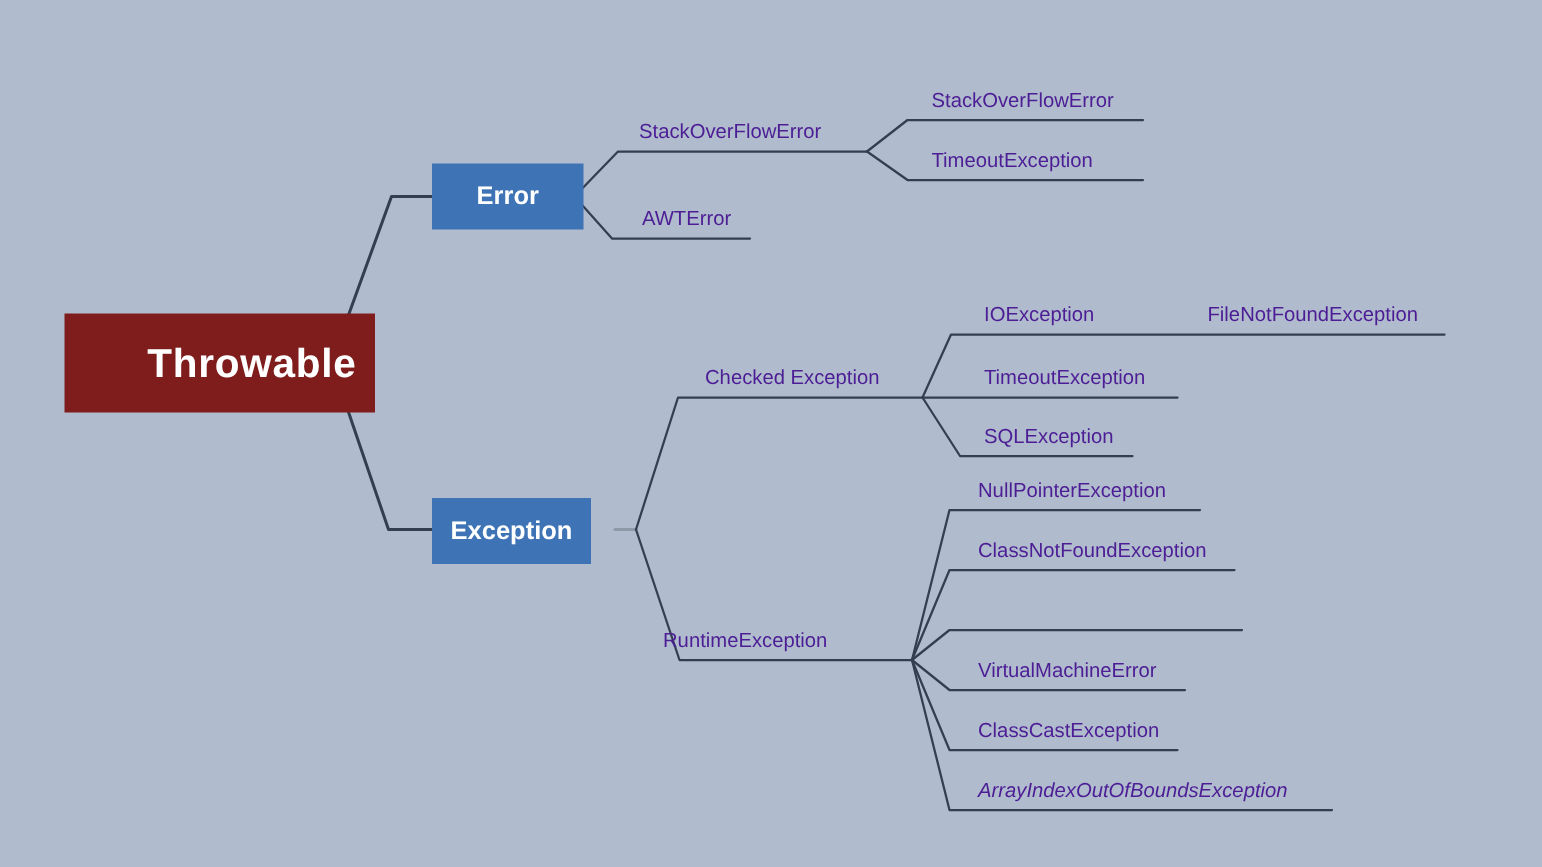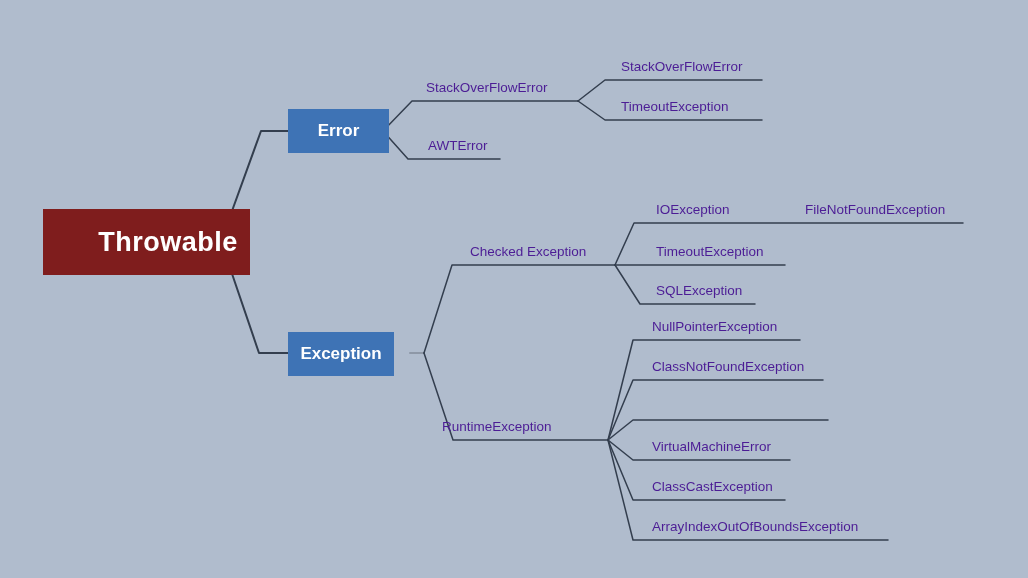--- a/index.html
+++ b/index.html
@@ -77,15 +77,15 @@
   <div class="topic" style="left:656px; top:201px;">IOException</div>
   <div class="topic" style="left:805px; top:201px;text-align:center;">FileNotFoundException</div>
   <div class="topic" style="left:656px; top:243px;">TimeoutException</div>
   <div class="topic" style="left:656px; top:282px;">SQLException</div>
 
   <div class="topic" style="left:442px; top:418px;">RuntimeException</div>
   <div class="topic" style="left:652px; top:318px;text-align:right;">NullPointerException</div>
   <div class="topic" style="left:652px; top:358px;">ClassNotFoundException</div>
   <div class="topic" style="left:652px; top:438px;">VirtualMachineError</div>
   <div class="topic" style="left:652px; top:478px;text-align:right;">ClassCastException</div>
-  <div class="topic" style="left:652px; top:518px;">ArrayIndexOutOfBoundsException</div>
+  <div class="topic" style="left:652px; top:518px;font-style:italic;">ArrayIndexOutOfBoundsException</div>
 
 </div>
 
 </body></html>

